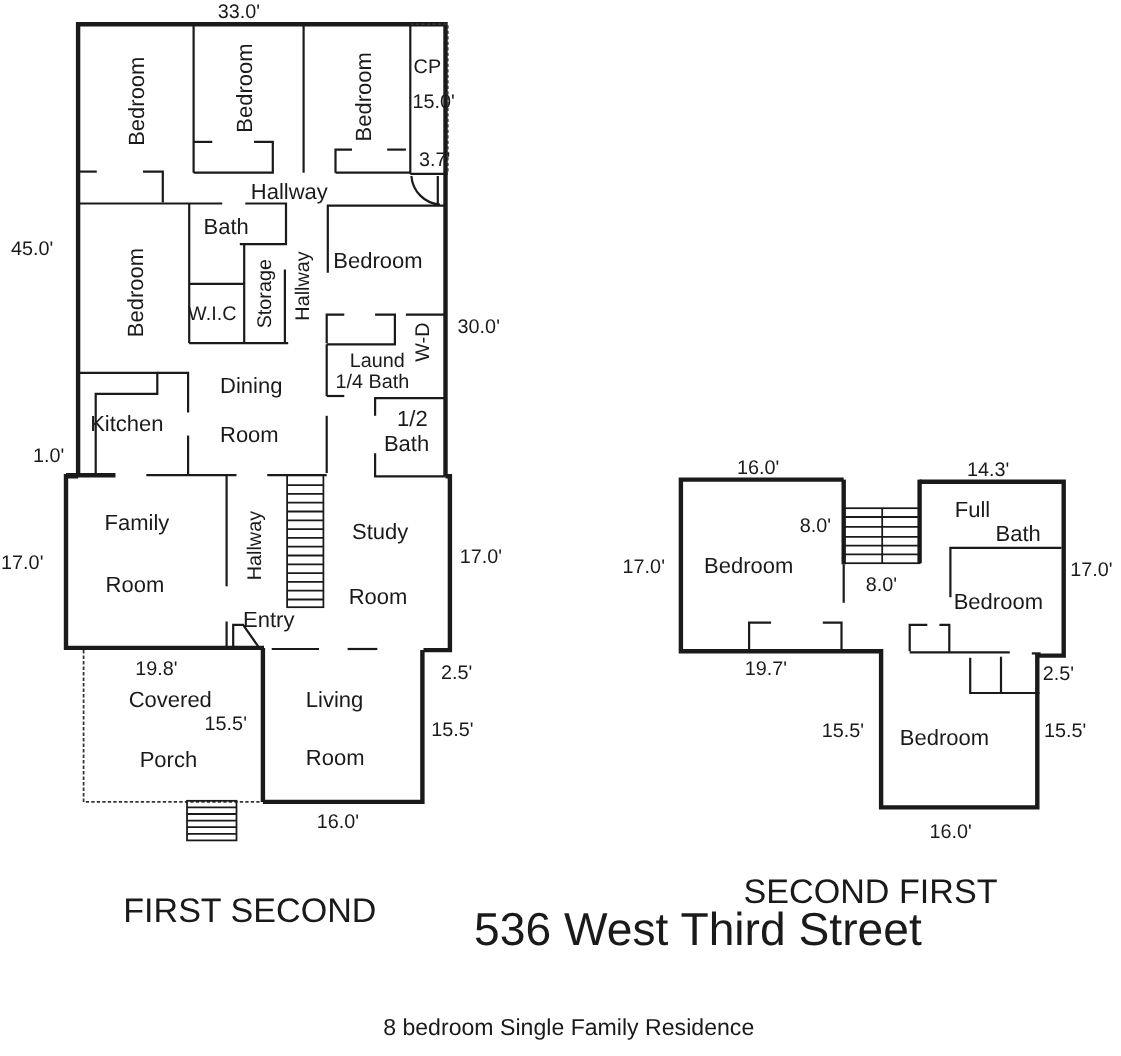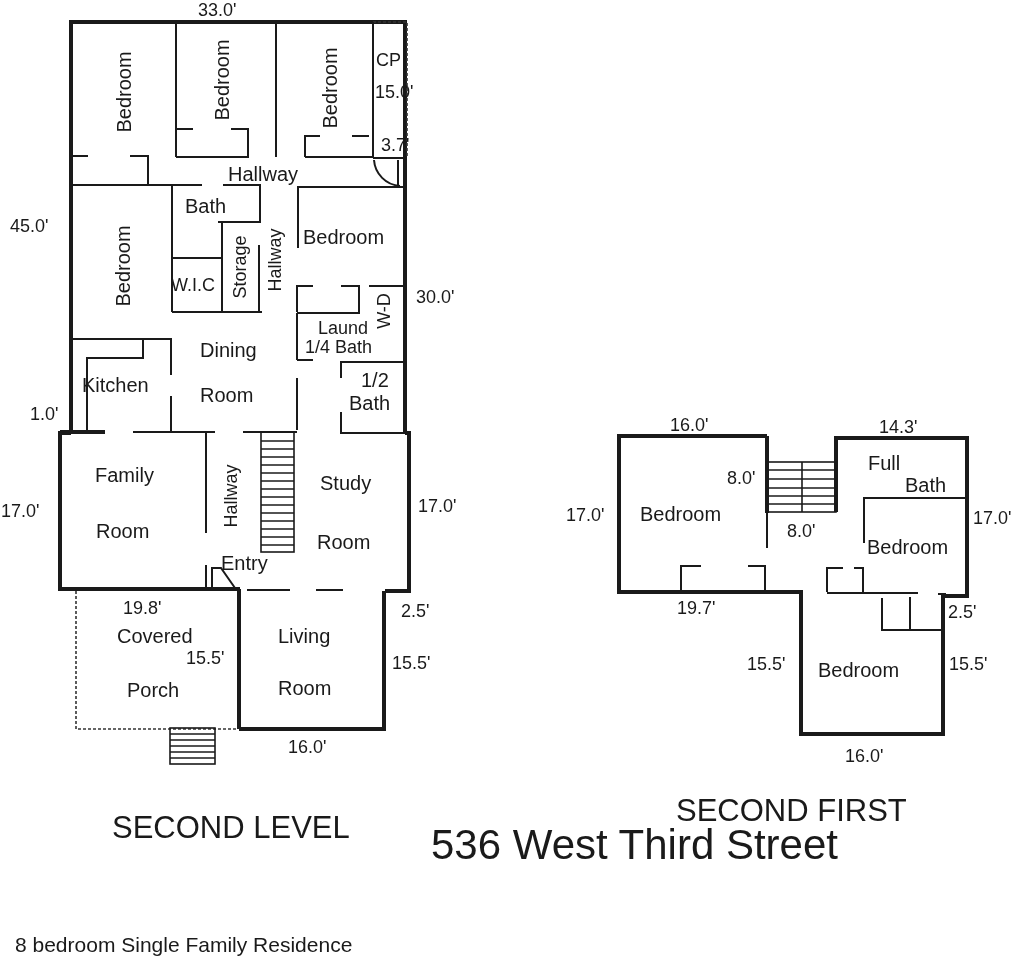--- a/index.html
+++ b/index.html
@@ -9,21 +9,21 @@
   .wall { stroke: #1a1a1a; stroke-width: 4; fill: none; }
   .iwall { stroke: #1a1a1a; stroke-width: 2; fill: none; }
   .dash { stroke: #333; stroke-width: 1.6; fill: none; stroke-dasharray: 3 2; }
   .lbl { font-family: "Liberation Sans", sans-serif; font-size: 20px; fill: #1a1a1a; }
   .dim { font-family: "Liberation Sans", sans-serif; font-size: 18px; fill: #1a1a1a; }
   .stair { stroke: #1a1a1a; stroke-width: 1.6; fill: none; }
   .title { position: absolute; font-family: "Liberation Sans", sans-serif; color: #1a1a1a; white-space: nowrap; }
   #level1-title { left: 112px; top: 810px; font-size: 31px; }
   #level2-title { left: 676px; top: 793px; font-size: 31px; }
   #main-title { left: 0; width: 838px; text-align: right; top: 821px; font-size: 42px; padding-left: 25px; box-sizing: border-box; }
-  #sub-title { left: 0; width: 1019px; text-align: left; top: 923px; font-size: 21px; padding-left: 15px; box-sizing: border-box; margin-top: 10px; }
+  #sub-title { left: 0; width: 1019px; text-align: center; top: 923px; font-size: 21px; padding-left: 15px; box-sizing: border-box; }
 </style>
 </head>
 <body>
 
 <svg width="1019" height="960" viewBox="0 0 1019 960">
 
   <g>
 
     <polyline class="wall" points="71,22 405,22 405,433"></polyline>
     <line class="wall" x1="71" y1="20" x2="71" y2="433"></line>
@@ -197,16 +197,16 @@
     <text class="dim" x="727" y="484">8.0'</text>
     <text class="dim" x="787" y="537">8.0'</text>
     <text class="dim" x="677" y="614">19.7'</text>
     <text class="dim" x="948" y="618">2.5'</text>
     <text class="dim" x="747" y="670">15.5'</text>
     <text class="dim" x="949" y="670">15.5'</text>
     <text class="dim" x="845" y="762">16.0'</text>
   </g>
 </svg>
 
-<div class="title" id="level1-title">SECOND LEVEL</div>
+<div class="title" id="level1-title">FIRST SECOND</div>
 <div class="title" id="level2-title">SECOND FIRST</div>
 <div class="title" id="main-title">536 West Third Street</div>
 <div class="title" id="sub-title">8 bedroom Single Family Residence</div>
 
 </body></html>

